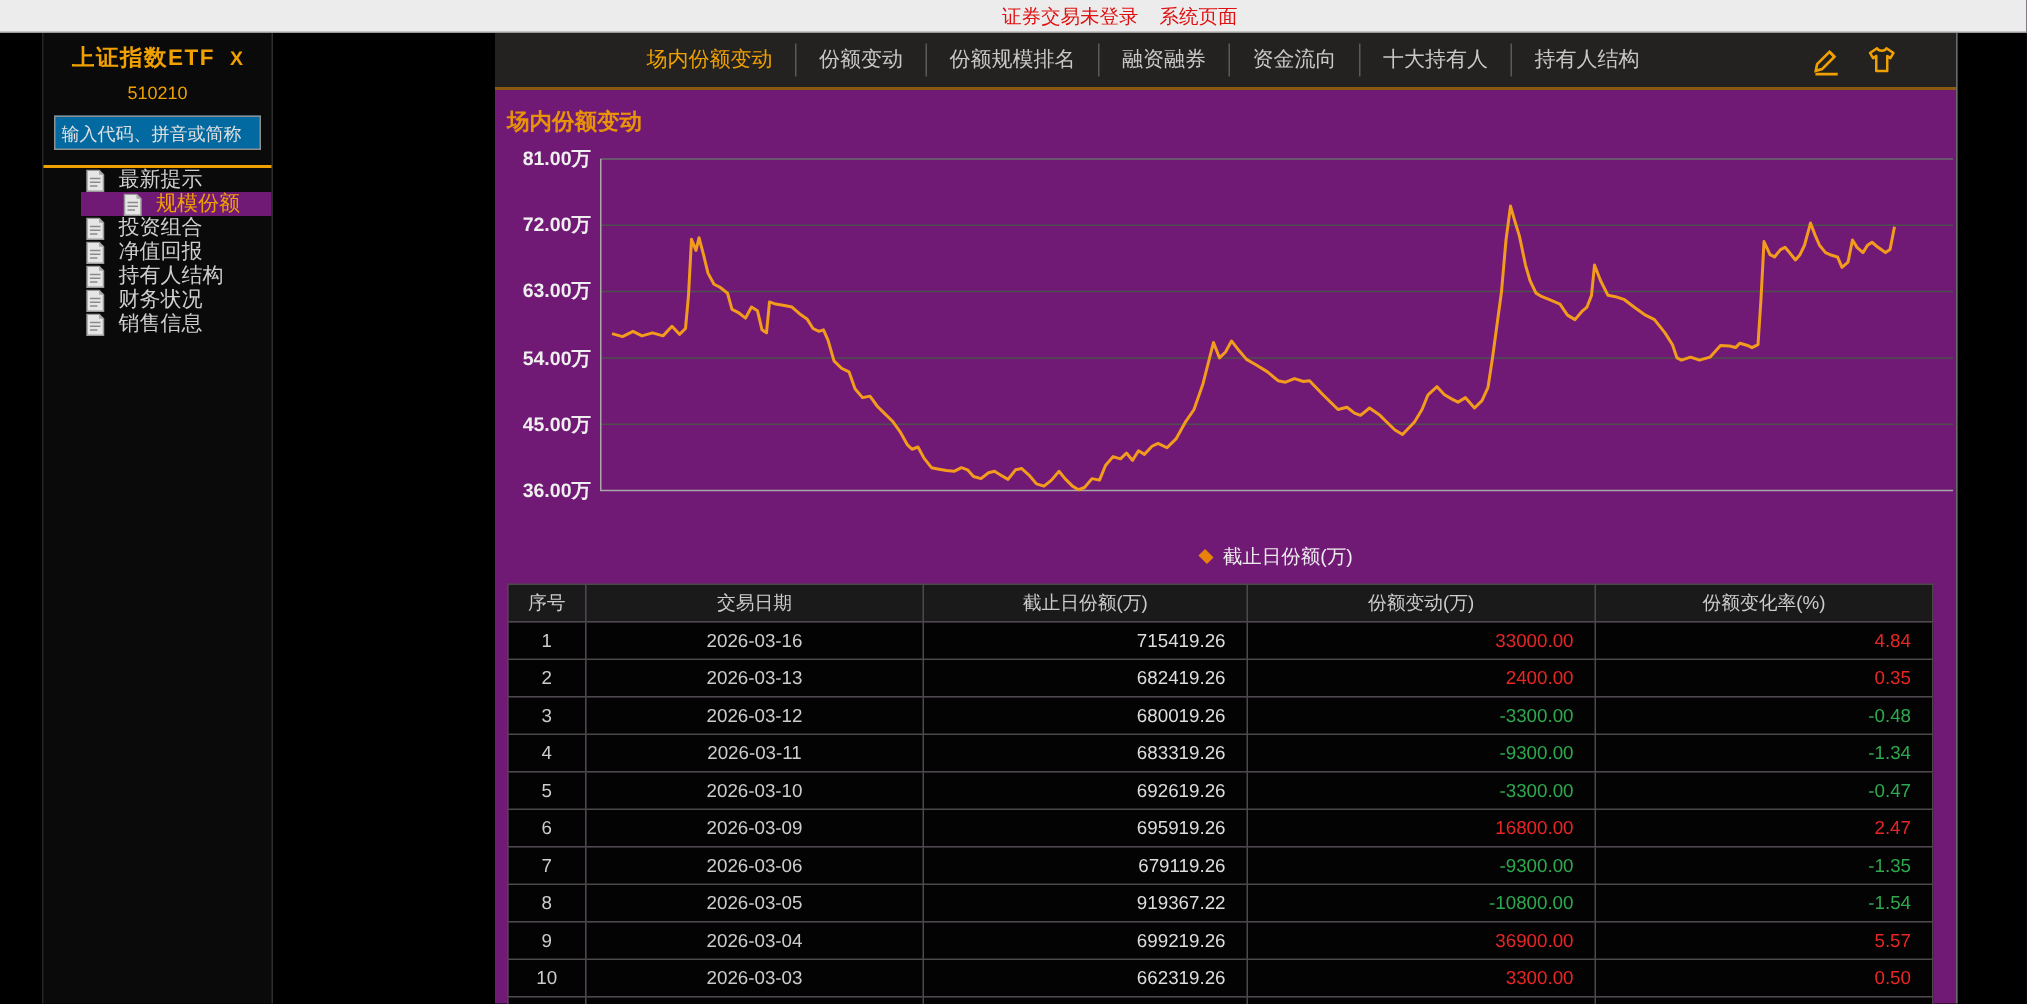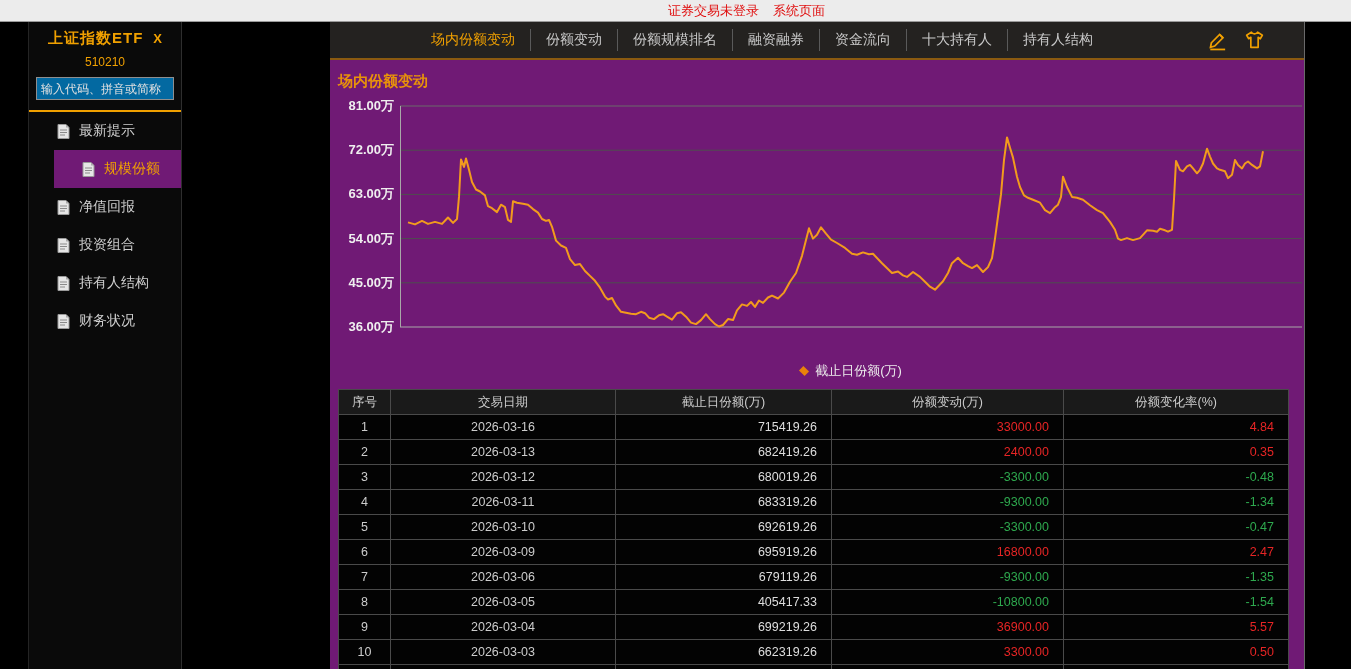--- a/index.html
+++ b/index.html
@@ -23,21 +23,21 @@
   .fund-head{ text-align:center; padding-top:7px; }
   .fund-name{ color:var(--accent); font-size:15px; font-weight:bold; letter-spacing:1px; }
   .close-x{ color:var(--accent); font-size:13px; font-weight:bold; margin-left:10px; cursor:pointer; }
   .fund-code{ color:var(--accent); font-size:12px; text-align:center; margin-top:7px; }
   .search-wrap{ padding:8px 7px 0 7px; }
   .search-input{ width:100%; height:23px; background:#0369a1; border:1px solid #8f8f8f; color:#e8e8e8;
                  font-size:12px; padding:0 4px; font-family:inherit; }
   .search-input::placeholder{ color:#e0e0e0; opacity:1; }
   .side-divider{ height:2px; background:var(--accent); margin-top:10px; }
   .side-list{ list-style:none; }
-  .side-item{ height:38px; display:flex; align-items:center; padding-left:28px; gap:9px;
+  .side-item{ height:16px; display:flex; align-items:center; padding-left:28px; gap:9px;
               color:#cfcfcf; font-size:14px; cursor:pointer; }
   .side-item.active{ background:#701a75; color:var(--accent);margin-left:25px; }
   .doc-icon{ width:13px; height:15px; flex:0 0 13px; }
   
   .main{ position:absolute; left:330px; top:0; width:975px; bottom:0; border-right:1px solid #6a6a6a; background:#701a75; }
   .tabbar{ position:relative; height:38px; background:#242220; border-bottom:2px solid #8a5a10;
            display:flex; align-items:center; justify-content:center; padding-right:110px; }
   .tab{ color:#c8c8c8; font-size:14px; padding:2px 15px; cursor:pointer; white-space:nowrap; }
   .tab + .tab{ border-left:1px solid #5a5a5a; }
   .tab.active{ color:var(--accent); }
@@ -114,51 +114,61 @@
     <span class="side-label">规模份额</span>
   </li>
         <li class="side-item">
     <svg class="doc-icon" viewBox="0 0 13 15">
       <path d="M1 .5 h8 l3 3 v11 h-11 z" fill="#e6e6e6" stroke="#9a9a9a" stroke-width="1"></path>
       <path d="M9 .5 v3 h3 z" fill="#aaaaaa"></path>
       <line x1="3" y1="6" x2="10" y2="6" stroke="#8a8a8a"></line>
       <line x1="3" y1="8.5" x2="10" y2="8.5" stroke="#8a8a8a"></line>
       <line x1="3" y1="11" x2="8" y2="11" stroke="#8a8a8a"></line>
     </svg>
+    <span class="side-label">投资组合</span>
+  </li>
+        <li class="side-item">
+    <svg class="doc-icon" viewBox="0 0 13 15">
+      <path d="M1 .5 h8 l3 3 v11 h-11 z" fill="#e6e6e6" stroke="#9a9a9a" stroke-width="1"></path>
+      <path d="M9 .5 v3 h3 z" fill="#aaaaaa"></path>
+      <line x1="3" y1="6" x2="10" y2="6" stroke="#8a8a8a"></line>
+      <line x1="3" y1="8.5" x2="10" y2="8.5" stroke="#8a8a8a"></line>
+      <line x1="3" y1="11" x2="8" y2="11" stroke="#8a8a8a"></line>
+    </svg>
     <span class="side-label">净值回报</span>
   </li>
         <li class="side-item">
     <svg class="doc-icon" viewBox="0 0 13 15">
       <path d="M1 .5 h8 l3 3 v11 h-11 z" fill="#e6e6e6" stroke="#9a9a9a" stroke-width="1"></path>
       <path d="M9 .5 v3 h3 z" fill="#aaaaaa"></path>
       <line x1="3" y1="6" x2="10" y2="6" stroke="#8a8a8a"></line>
       <line x1="3" y1="8.5" x2="10" y2="8.5" stroke="#8a8a8a"></line>
       <line x1="3" y1="11" x2="8" y2="11" stroke="#8a8a8a"></line>
     </svg>
-    <span class="side-label">投资组合</span>
-  </li>
-        <li class="side-item">
-    <svg class="doc-icon" viewBox="0 0 13 15">
-      <path d="M1 .5 h8 l3 3 v11 h-11 z" fill="#e6e6e6" stroke="#9a9a9a" stroke-width="1"></path>
-      <path d="M9 .5 v3 h3 z" fill="#aaaaaa"></path>
-      <line x1="3" y1="6" x2="10" y2="6" stroke="#8a8a8a"></line>
-      <line x1="3" y1="8.5" x2="10" y2="8.5" stroke="#8a8a8a"></line>
-      <line x1="3" y1="11" x2="8" y2="11" stroke="#8a8a8a"></line>
-    </svg>
     <span class="side-label">持有人结构</span>
   </li>
         <li class="side-item">
     <svg class="doc-icon" viewBox="0 0 13 15">
       <path d="M1 .5 h8 l3 3 v11 h-11 z" fill="#e6e6e6" stroke="#9a9a9a" stroke-width="1"></path>
       <path d="M9 .5 v3 h3 z" fill="#aaaaaa"></path>
       <line x1="3" y1="6" x2="10" y2="6" stroke="#8a8a8a"></line>
       <line x1="3" y1="8.5" x2="10" y2="8.5" stroke="#8a8a8a"></line>
       <line x1="3" y1="11" x2="8" y2="11" stroke="#8a8a8a"></line>
     </svg>
     <span class="side-label">财务状况</span>
+  </li>
+        <li class="side-item">
+    <svg class="doc-icon" viewBox="0 0 13 15">
+      <path d="M1 .5 h8 l3 3 v11 h-11 z" fill="#e6e6e6" stroke="#9a9a9a" stroke-width="1"></path>
+      <path d="M9 .5 v3 h3 z" fill="#aaaaaa"></path>
+      <line x1="3" y1="6" x2="10" y2="6" stroke="#8a8a8a"></line>
+      <line x1="3" y1="8.5" x2="10" y2="8.5" stroke="#8a8a8a"></line>
+      <line x1="3" y1="11" x2="8" y2="11" stroke="#8a8a8a"></line>
+    </svg>
+    <span class="side-label">销售信息</span>
   </li>
       </ul>
   </div>
 
   <div class="main">
     <div class="tabbar">
       <span id="tabs" style="display:flex;align-items:center;">
           <span class="tab active">场内份额变动</span>
           <span class="tab">份额变动</span>
           <span class="tab">份额规模排名</span>
@@ -271,21 +281,21 @@
               <tr>
                 <td>7</td>
                 <td>2026-03-06</td>
                 <td>679119.26</td>
                 <td class="neg">-9300.00</td>
                 <td class="neg">-1.35</td>
               </tr>
               <tr>
                 <td>8</td>
                 <td>2026-03-05</td>
-                <td>405417.33</td>
+                <td>919367.22</td>
                 <td class="neg">-10800.00</td>
                 <td class="neg">-1.54</td>
               </tr>
               <tr>
                 <td>9</td>
                 <td>2026-03-04</td>
                 <td>699219.26</td>
                 <td class="pos">36900.00</td>
                 <td class="pos">5.57</td>
               </tr>

